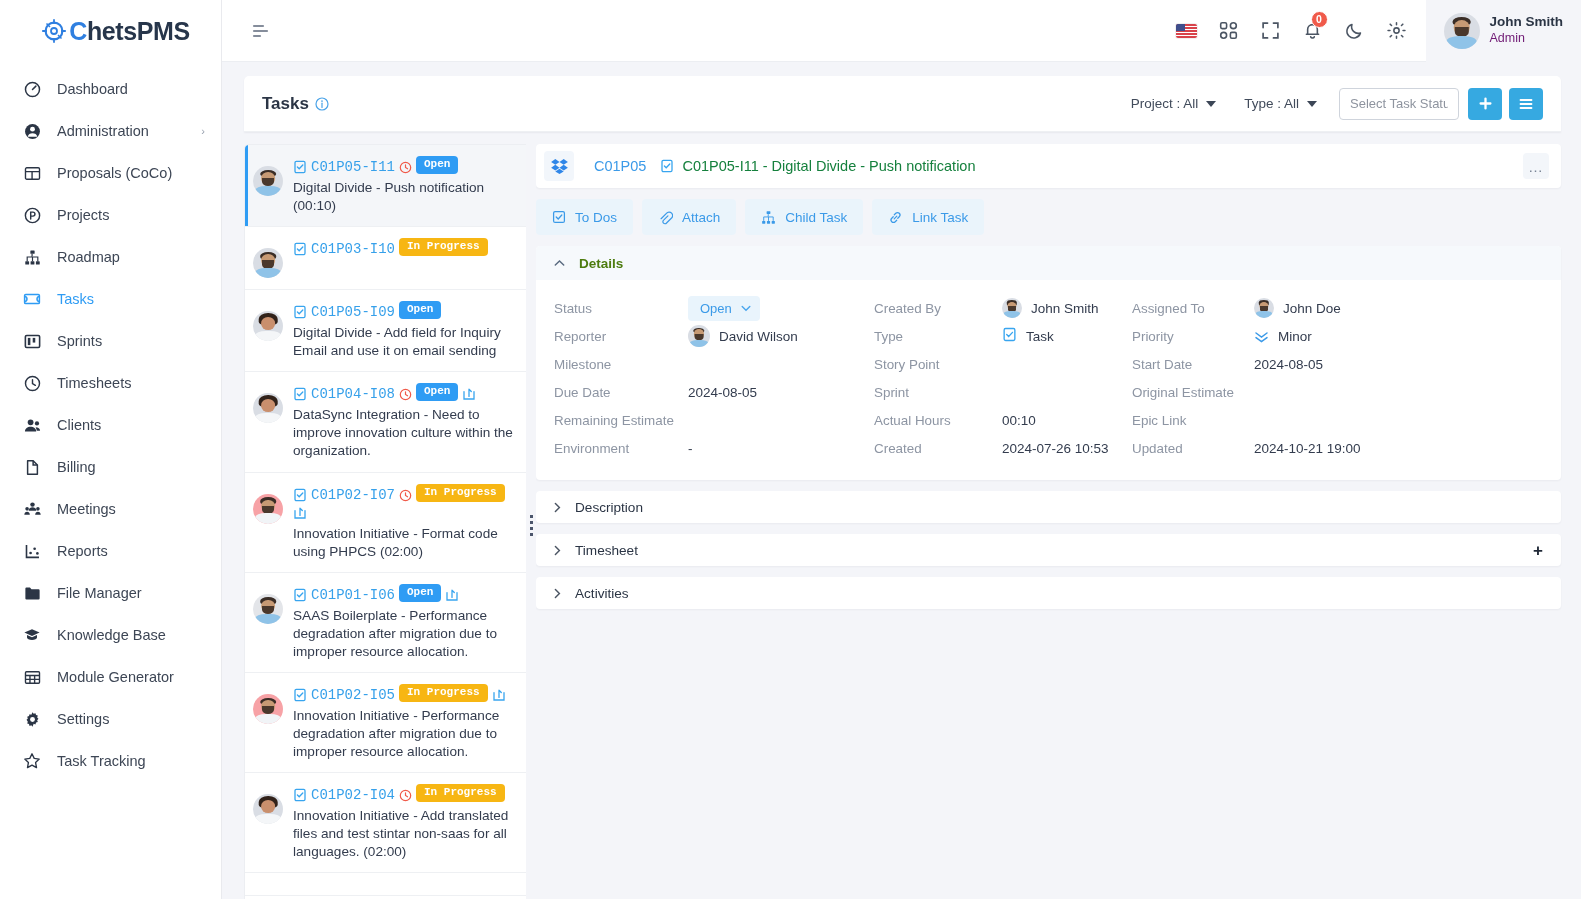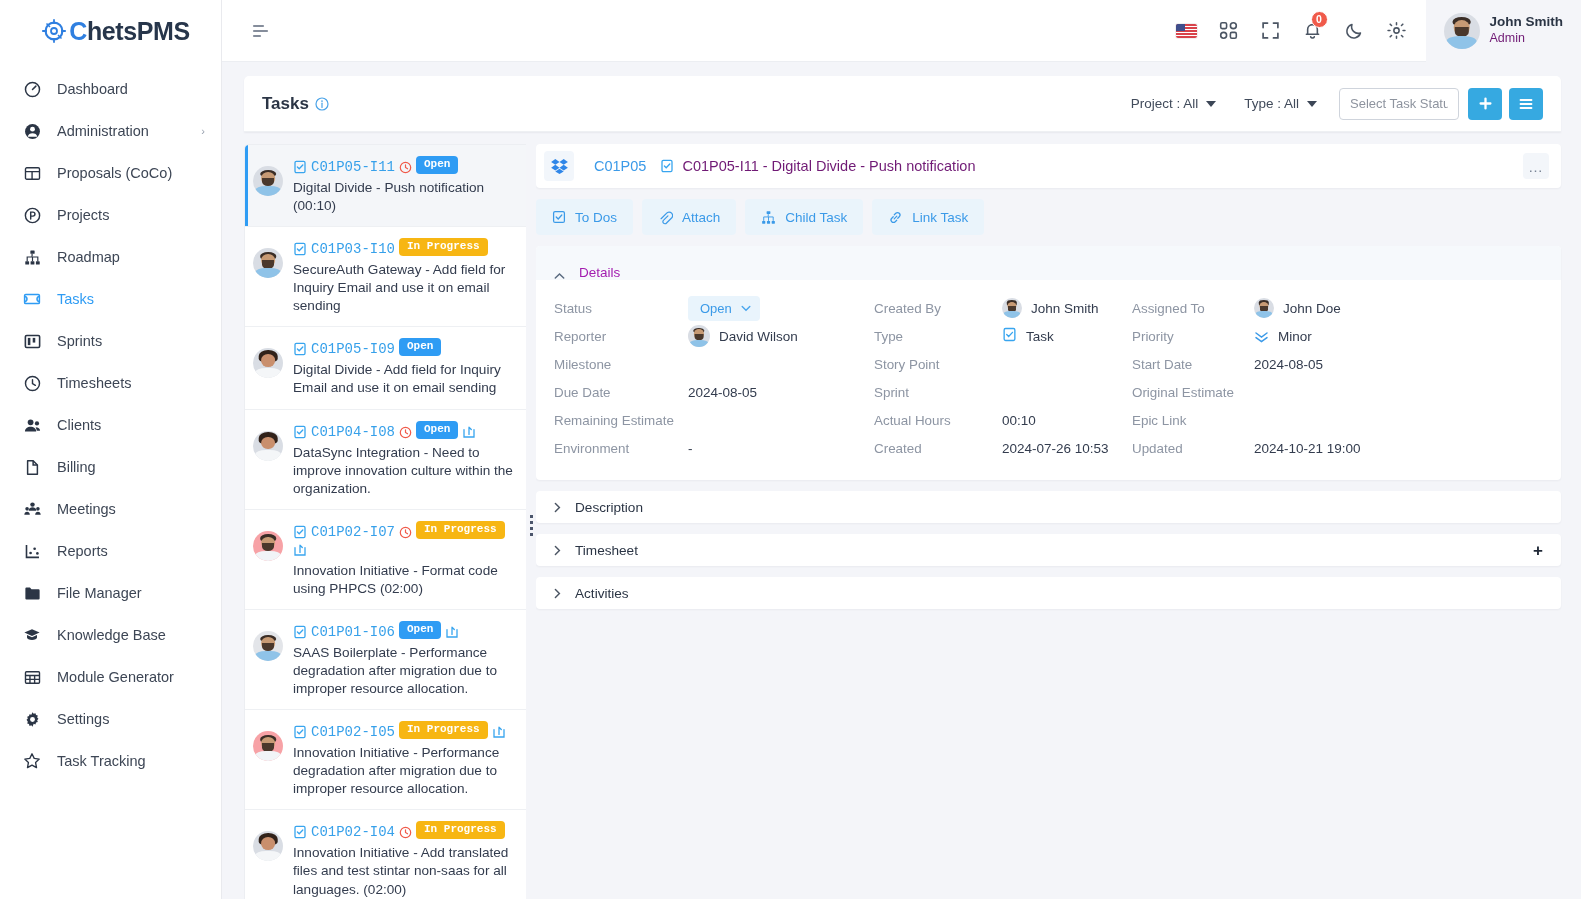--- a/index.html
+++ b/index.html
@@ -213,43 +213,43 @@
     background:#fff; border-radius:4px; height:44px;
     display:flex; align-items:center; padding:0 8px 0 8px;
     box-shadow:0 1px 2px rgba(32,40,60,.05);
   }
   .proj-ico-box {
     width:30px; height:30px; border-radius:4px; background:#f2f6fb;
     display:flex; align-items:center; justify-content:center; flex:0 0 30px;
   }
   .proj-key { color:#3b9ae8; font-size:14.5px; margin-left:20px; }
   .dh-task-ico { color:#38a5ef; display:flex; margin-left:14px; }
-  .dh-title { color:#701a75; font-size:14.5px; margin-left:8px; white-space:nowrap; overflow:hidden; text-overflow:ellipsis; }
+  .dh-title { color:#15803d; font-size:14.5px; margin-left:8px; white-space:nowrap; overflow:hidden; text-overflow:ellipsis; }
   .dh-spacer { flex:1 1 auto; }
   .dots-btn {
     width:26px; height:26px; border-radius:4px; background:#f3f6fa;
     color:#7a8596; display:flex; align-items:center; justify-content:center;
     cursor:pointer; font-size:15px; letter-spacing:1px; margin-right:4px;
   }
 
   .action-tabs { display:flex; gap:9px; }
   .act-tab {
     background:#eaf4fb; color:#3b9ae8; border-radius:4px;
     height:36px; display:flex; align-items:center; gap:9px;
     padding:0 16px; font-size:13.5px; cursor:pointer;
   }
   .act-tab svg { display:block; }
 
   .card {
     background:#fff; border-radius:4px; box-shadow:0 1px 2px rgba(32,40,60,.05);
   }
   .card-head {
-    height:34px; display:flex; align-items:flex-end; gap:14px;
-    padding:0 18px; background:#f6f9fc; color:#a21caf; font-size:13.5px;
-    border-radius:4px 4px 0 0; cursor:pointer;
+    height:34px; display:flex; align-items:center; gap:14px;
+    padding:0 18px; background:#f6f9fc; color:#4d7c0f; font-size:13.5px;
+    border-radius:4px 4px 0 0; cursor:pointer;font-weight:bold;
   }
   .chev { font-size:12px; color:#5a6b80; display:flex; }
   .details-grid {
     display:grid; grid-template-columns: 134px 186px 128px 130px 122px 1fr;
     row-gap:0; padding:14px 18px 18px 18px; align-items:center;
   }
   .dg-label { color:#8d95a3; font-size:13.4px; height:28px; display:flex; align-items:center; }
   .dg-val { color:#333c4e; font-size:13.5px; height:28px; display:flex; align-items:center; gap:9px; }
   .status-chip {
     background:#e9f4fc; color:#3b9ae8; border-radius:4px;
@@ -615,21 +615,20 @@
               <div class="ti-row1">
                 <span class="ti-ico">
                     <svg width="14" height="14" viewBox="0 0 14 14" fill="none" stroke="#38a5ef" stroke-width="1.3">
                       <rect x="2" y="1.4" width="10" height="11.2" rx="1.3"></rect>
                       <path d="M4.4 7l1.8 1.8L9.8 5" stroke-linecap="round"></path>
                     </svg>
                   </span>
                 <span class="ti-key">C01P03-I10</span>
                 <span class="pill prog">In Progress</span>
               </div>
-              <div class="ti-text">SecureAuth Gateway - Add field for Inquiry Email and use it on email sending</div>
             </div>
           </div>
 
           <div class="task-item">
             <span class="avatar ti-av sk-f">
                 <i class="hair"></i>
                 <i class="face"></i>
                 <i class="body"></i>
               </span>
             <div class="ti-body">

